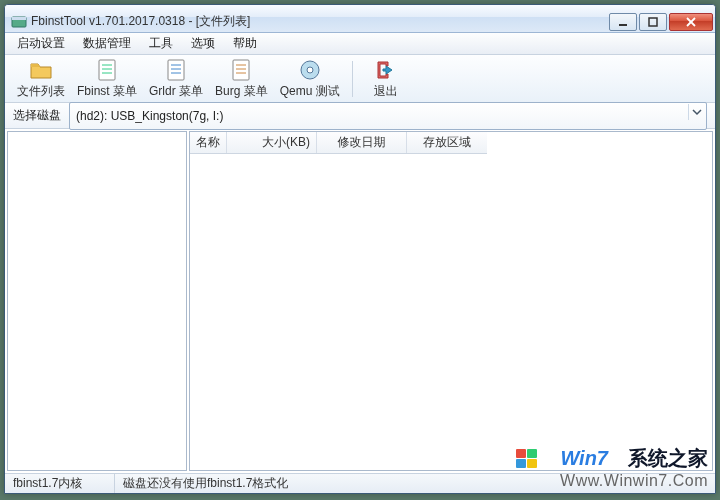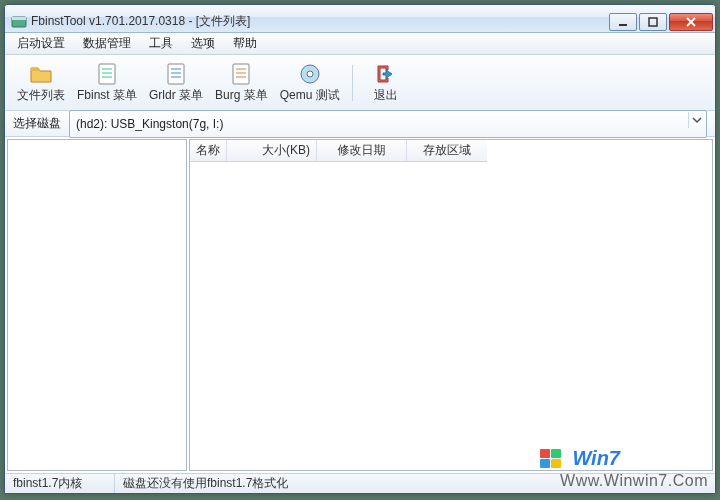--- a/index.html
+++ b/index.html
@@ -70,21 +70,21 @@
     padding: 0 4px;
     gap: 2px;
   }
   .menu-item {
     padding: 18px 8px;
     color:#222;
     cursor: default;
   }
   
   .toolbar {
-    height: 56px;
+    height: 48px;
     background: linear-gradient(to bottom,#fdfeff,#e9f1f9);
     border-bottom: 1px solid #c8d3e0;
     display:flex;
     align-items:center;
     padding: 0 6px;
   }
   .tool-btn {
     display:flex; flex-direction:column; align-items:center; justify-content:center;
     padding: 2px 6px;
     min-width: 54px;
@@ -185,24 +185,24 @@
   .status-cell:first-child { width:110px; }
   
   .watermark {
     position:absolute;
     right:12px; bottom:10px;
     text-align:right;
     pointer-events:none;
   }
   .watermark .wm1 {
     font-size:20px; font-weight:bold;
-    display:flex; align-items:center; gap:8px; justify-content:flex-end;
+    display:flex; align-items:center; gap:20px; justify-content:flex-end;
   }
   .watermark .wm1 .w7 { color:#2a7de1; font-style:italic; font-family: Arial; }
-  .watermark .wm1 .rest { color:#ffffff;font-family:Liberation Mono, monospace; }
+  .watermark .wm1 .rest { color:#0f172a;font-family:Liberation Mono, monospace; }
   .watermark .wm2 { font-size:16px; color:#666; letter-spacing:0.5px; }
   .flag {
     display:inline-block; width:24px; height:20px; position:relative;
   }
   .flag span { position:absolute; width:10px; height:9px; border-radius:1px; }
   .flag .r { background:#e74c3c; left:0; top:0; }
   .flag .g { background:#2ecc71; left:11px; top:0; }
   .flag .b { background:#3498db; left:0; top:10px; }
   .flag .y { background:#f1c40f; left:11px; top:10px; }
 </style>

